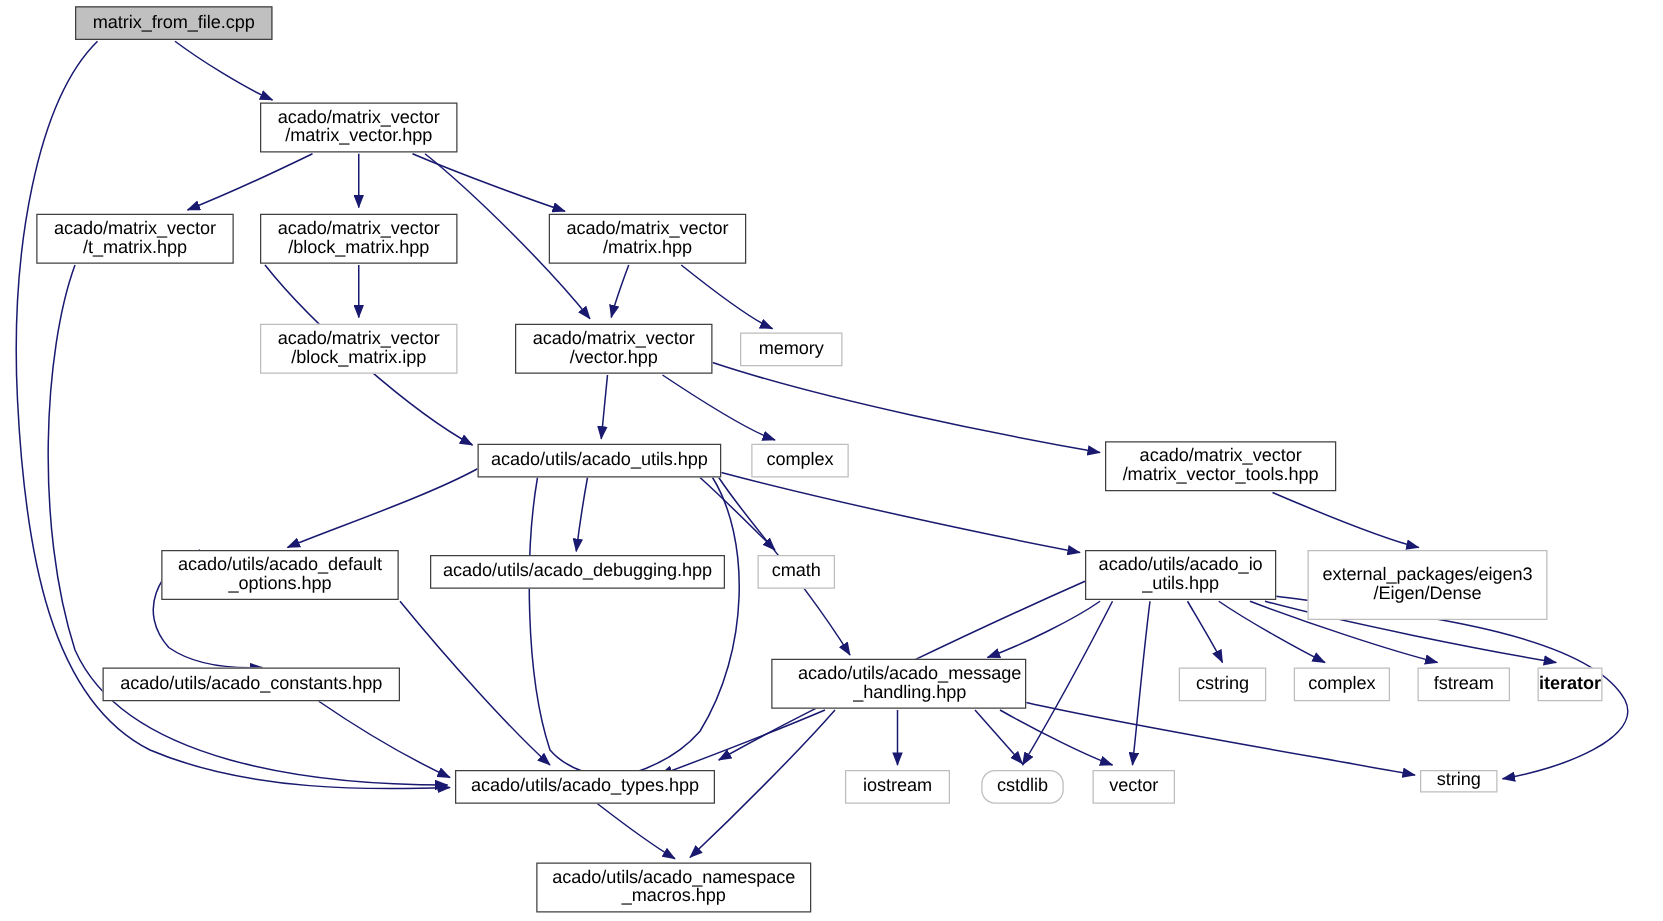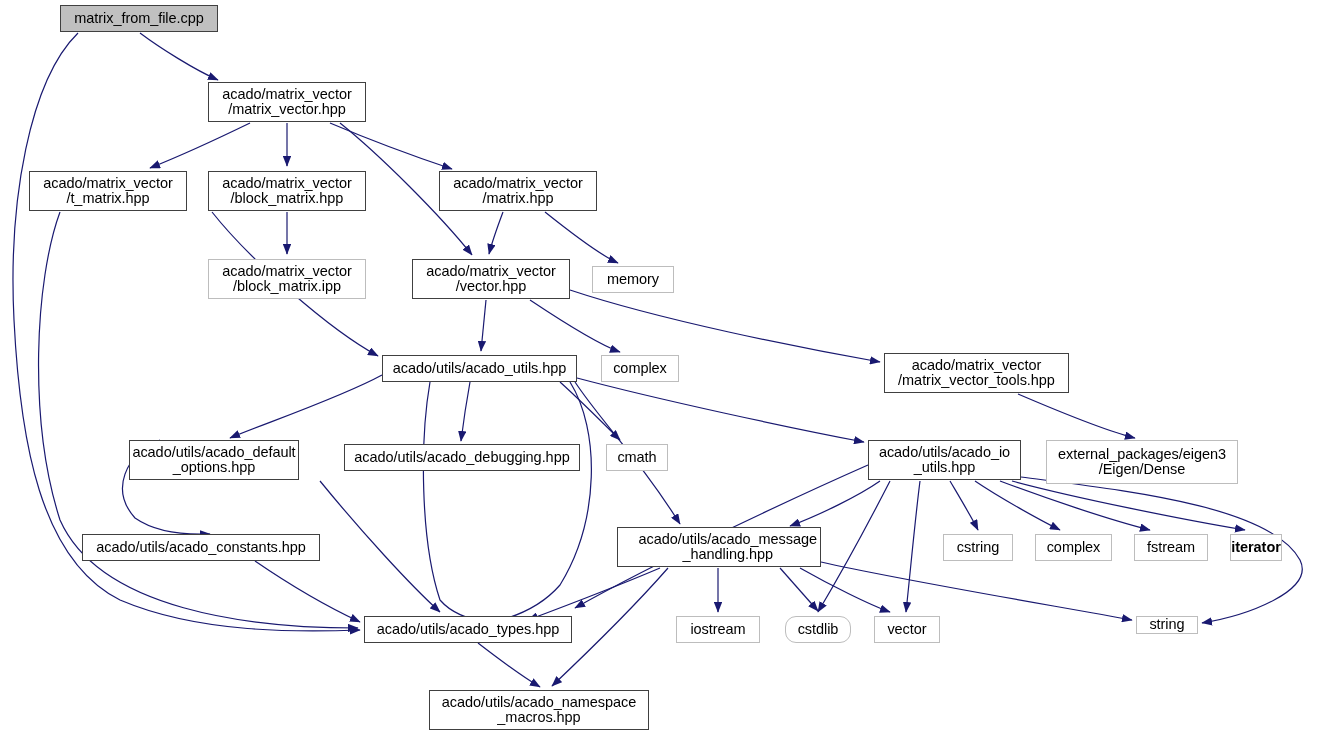--- a/index.html
+++ b/index.html
@@ -116,27 +116,27 @@
 /matrix.hpp</span></div>
       <div class="node-box light" style="left: 208px; top: 259px; width: 158px; height: 40px;"><span class="node-label">acado/matrix_vector
 /block_matrix.ipp</span></div>
       <div class="node-box solid" style="left: 412px; top: 259px; width: 158px; height: 40px;"><span class="node-label">acado/matrix_vector
 /vector.hpp</span></div>
       <div class="node-box light" style="left: 592px; top: 266px; width: 82px; height: 27px;"><span class="node-label">memory</span></div>
       <div class="node-box solid" style="left: 382px; top: 355px; width: 195px; height: 27px;"><span class="node-label">acado/utils/acado_utils.hpp</span></div>
       <div class="node-box light" style="left: 601px; top: 355px; width: 78px; height: 27px;"><span class="node-label">complex</span></div>
       <div class="node-box solid" style="left: 884px; top: 353px; width: 185px; height: 40px;"><span class="node-label">acado/matrix_vector
 /matrix_vector_tools.hpp</span></div>
-      <div class="node-box solid" style="left: 129px; top: 440px; width: 170px; height: 40px;"><span class="node-label">acado/utils/acado_default
+      <div class="node-box solid" style="left: 129px; top: 440px; width: 190px; height: 40px;"><span class="node-label">acado/utils/acado_default
 _options.hpp</span></div>
       <div class="node-box solid" style="left: 344px; top: 444px; width: 236px; height: 27px;"><span class="node-label">acado/utils/acado_debugging.hpp</span></div>
       <div class="node-box light" style="left: 606px; top: 444px; width: 62px; height: 27px;"><span class="node-label">cmath</span></div>
       <div class="node-box solid" style="left: 868px; top: 440px; width: 153px; height: 40px;"><span class="node-label">acado/utils/acado_io
 _utils.hpp</span></div>
-      <div class="node-box light" style="left: 1046px; top: 440px; width: 192px; height: 44px;"><span class="node-label">external_packages/eigen3
+      <div class="node-box light" style="left: 1046px; top: 440px; width: 192px; height: 56px;"><span class="node-label">external_packages/eigen3
 /Eigen/Dense</span></div>
       <div class="node-box solid" style="left: 82px; top: 534px; width: 238px; height: 27px;"><span class="node-label">acado/utils/acado_constants.hpp</span></div>
       <div class="node-box solid" style="left: 617px; top: 527px; width: 204px; height: 40px; justify-content: flex-end;"><span class="node-label">acado/utils/acado_message
 _handling.hpp</span></div>
       <div class="node-box light" style="left: 943px; top: 534px; width: 70px; height: 27px;"><span class="node-label">cstring</span></div>
       <div class="node-box light" style="left: 1035px; top: 534px; width: 77px; height: 27px;"><span class="node-label">complex</span></div>
       <div class="node-box light" style="left: 1134px; top: 534px; width: 74px; height: 27px;"><span class="node-label">fstream</span></div>
       <div class="node-box light" style="left: 1230px; top: 534px; width: 52px; height: 27px; font-weight: bold;"><span class="node-label">iterator</span></div>
       <div class="node-box solid" style="left: 364px; top: 616px; width: 208px; height: 27px;"><span class="node-label">acado/utils/acado_types.hpp</span></div>
       <div class="node-box light" style="left: 676px; top: 616px; width: 84px; height: 27px;"><span class="node-label">iostream</span></div>

